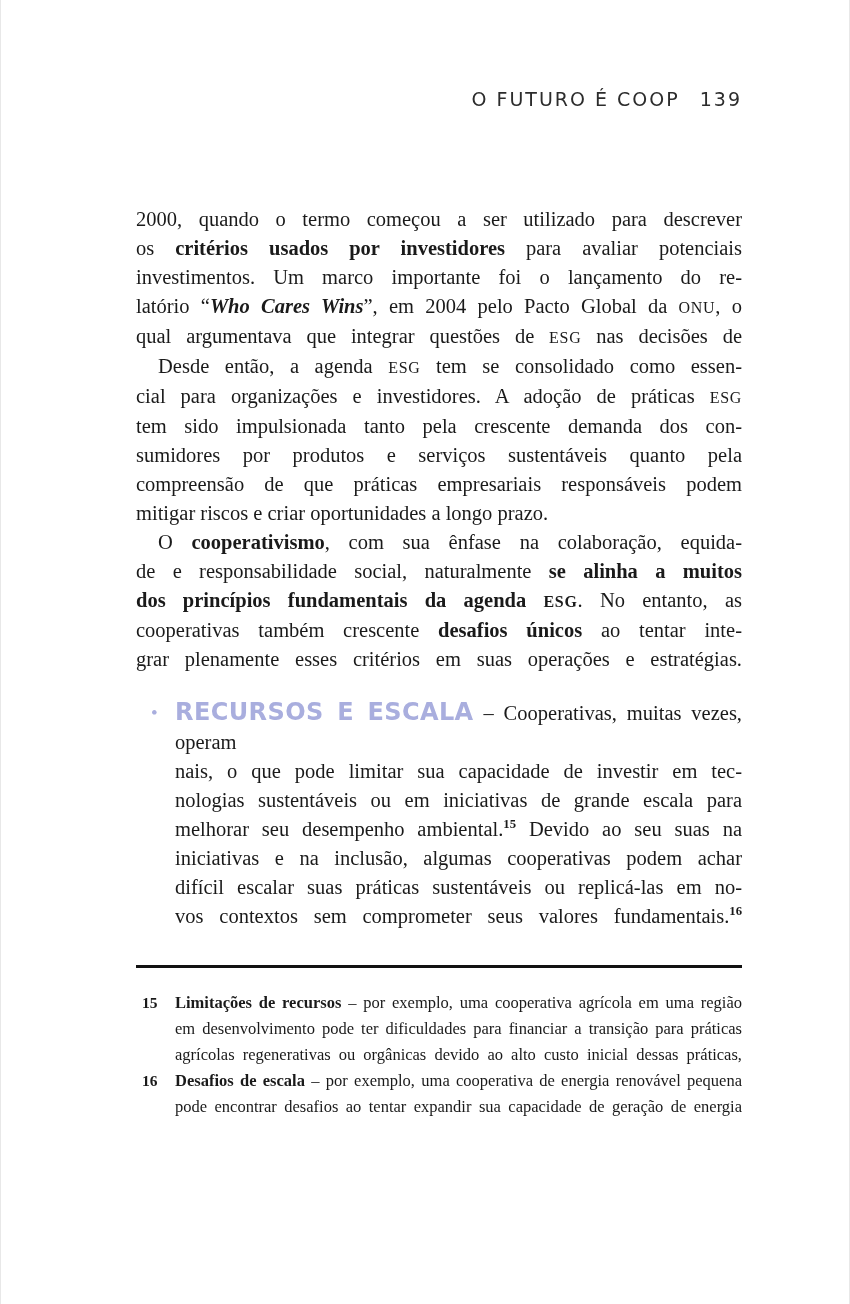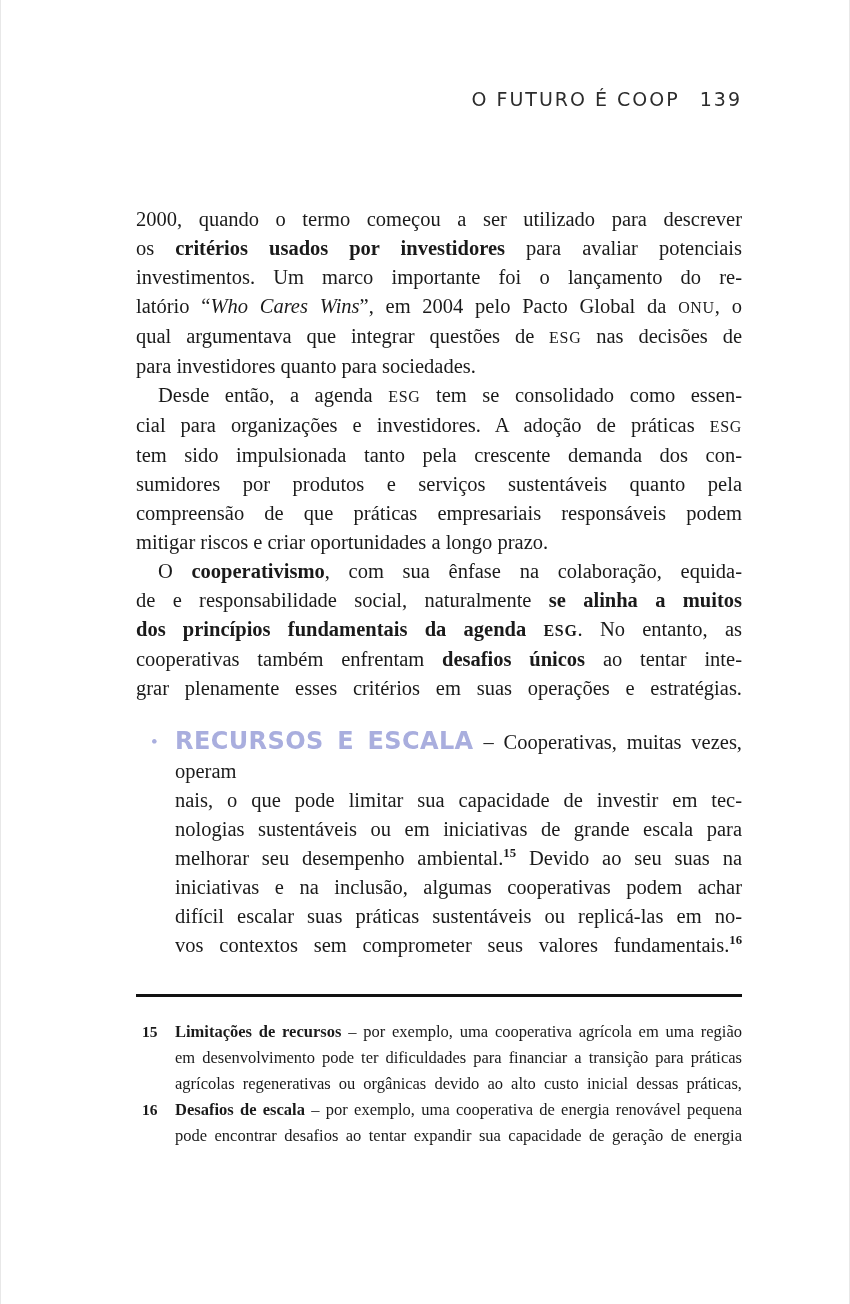--- a/index.html
+++ b/index.html
@@ -19,21 +19,21 @@
   }
   .text-col {
     position:absolute; top:205px; left:135px; width:606px;
     font-family:"Liberation Serif","DejaVu Serif",serif;
     font-size:20.5px; color:#1a1a1a;
   }
   .line { line-height:29px; text-align:justify; text-align-last:justify; }
   .line.loose { text-align-last:left; }
   .line.first-indent { text-indent:22px; }
   .b   { font-weight:700; }
-  .i   { font-style:italic; }
+  .i   { font-style:italic;font-weight:bold; }
   .sc  { font-size:0.78em; letter-spacing:0.7px; }
   .sup { vertical-align:super; font-size:0.62em; font-weight:700; line-height:0; }
   .hl  {
     font-family:"DejaVu Sans","Liberation Sans",sans-serif;
     font-weight:700; font-size:24px; letter-spacing:0.4px;
   }
   .bullet-item { position:relative; margin-top:24px; padding-left:39px; }
   .bullet-marker {
     position:absolute; left:15px; top:0;
     line-height:29px; font-size:19px;
@@ -58,35 +58,34 @@
   </div>
 
   <div class="text-col">
     <div id="paragraphs">
         <div>
           <div class="line"><span>2000, quando o termo começou a ser utilizado para descrever</span></div>
           <div class="line"><span>os </span><span class="b">critérios usados por investidores</span><span> para avaliar potenciais</span></div>
           <div class="line"><span>investimentos. Um marco importante foi o lançamento do re-</span></div>
           <div class="line"><span>latório “</span><span class="i">Who Cares Wins</span><span>”, em 2004 pelo Pacto Global da </span><span class="sc">ONU</span><span>, o</span></div>
           <div class="line"><span>qual argumentava que integrar questões de </span><span class="sc">ESG</span><span> nas decisões de</span></div>
-          <div class="line loose"><span>para investidores quanto para sociedades.</span></div>
         </div>
         <div>
           <div class="line first-indent"><span>Desde então, a agenda </span><span class="sc">ESG</span><span> tem se consolidado como essen-</span></div>
           <div class="line"><span>cial para organizações e investidores. A adoção de práticas </span><span class="sc">ESG</span></div>
           <div class="line"><span>tem sido impulsionada tanto pela crescente demanda dos con-</span></div>
           <div class="line"><span>sumidores por produtos e serviços sustentáveis quanto pela</span></div>
           <div class="line"><span>compreensão de que práticas empresariais responsáveis podem</span></div>
           <div class="line loose"><span>mitigar riscos e criar oportunidades a longo prazo.</span></div>
         </div>
         <div>
           <div class="line first-indent"><span>O </span><span class="b">cooperativismo</span><span>, com sua ênfase na colaboração, equida-</span></div>
           <div class="line"><span>de e responsabilidade social, naturalmente </span><span class="b">se alinha a muitos</span></div>
           <div class="line"><span class="b">dos princípios fundamentais da agenda </span><span class="b sc">ESG</span><span>. No entanto, as</span></div>
-          <div class="line"><span>cooperativas também enfrentam </span><span class="b">desafios únicos</span><span> ao tentar inte-</span></div>
+          <div class="line"><span>cooperativas também crescente </span><span class="b">desafios únicos</span><span> ao tentar inte-</span></div>
           <div class="line"><span>grar plenamente esses critérios em suas operações e estratégias.</span></div>
         </div>
       </div>
 
     <div class="bullet-item">
       <span class="bullet-marker" id="bullet-marker" style="color: rgb(169, 174, 222);">•</span>
       <div id="bullet-lines">
           <div class="line"><span class="hl" style="color: rgb(169, 174, 222);">RECURSOS E ESCALA</span><span> – Cooperativas, muitas vezes, operam</span></div>
           <div class="line"><span>nais, o que pode limitar sua capacidade de investir em tec-</span></div>
           <div class="line"><span>nologias sustentáveis ou em iniciativas de grande escala para</span></div>

